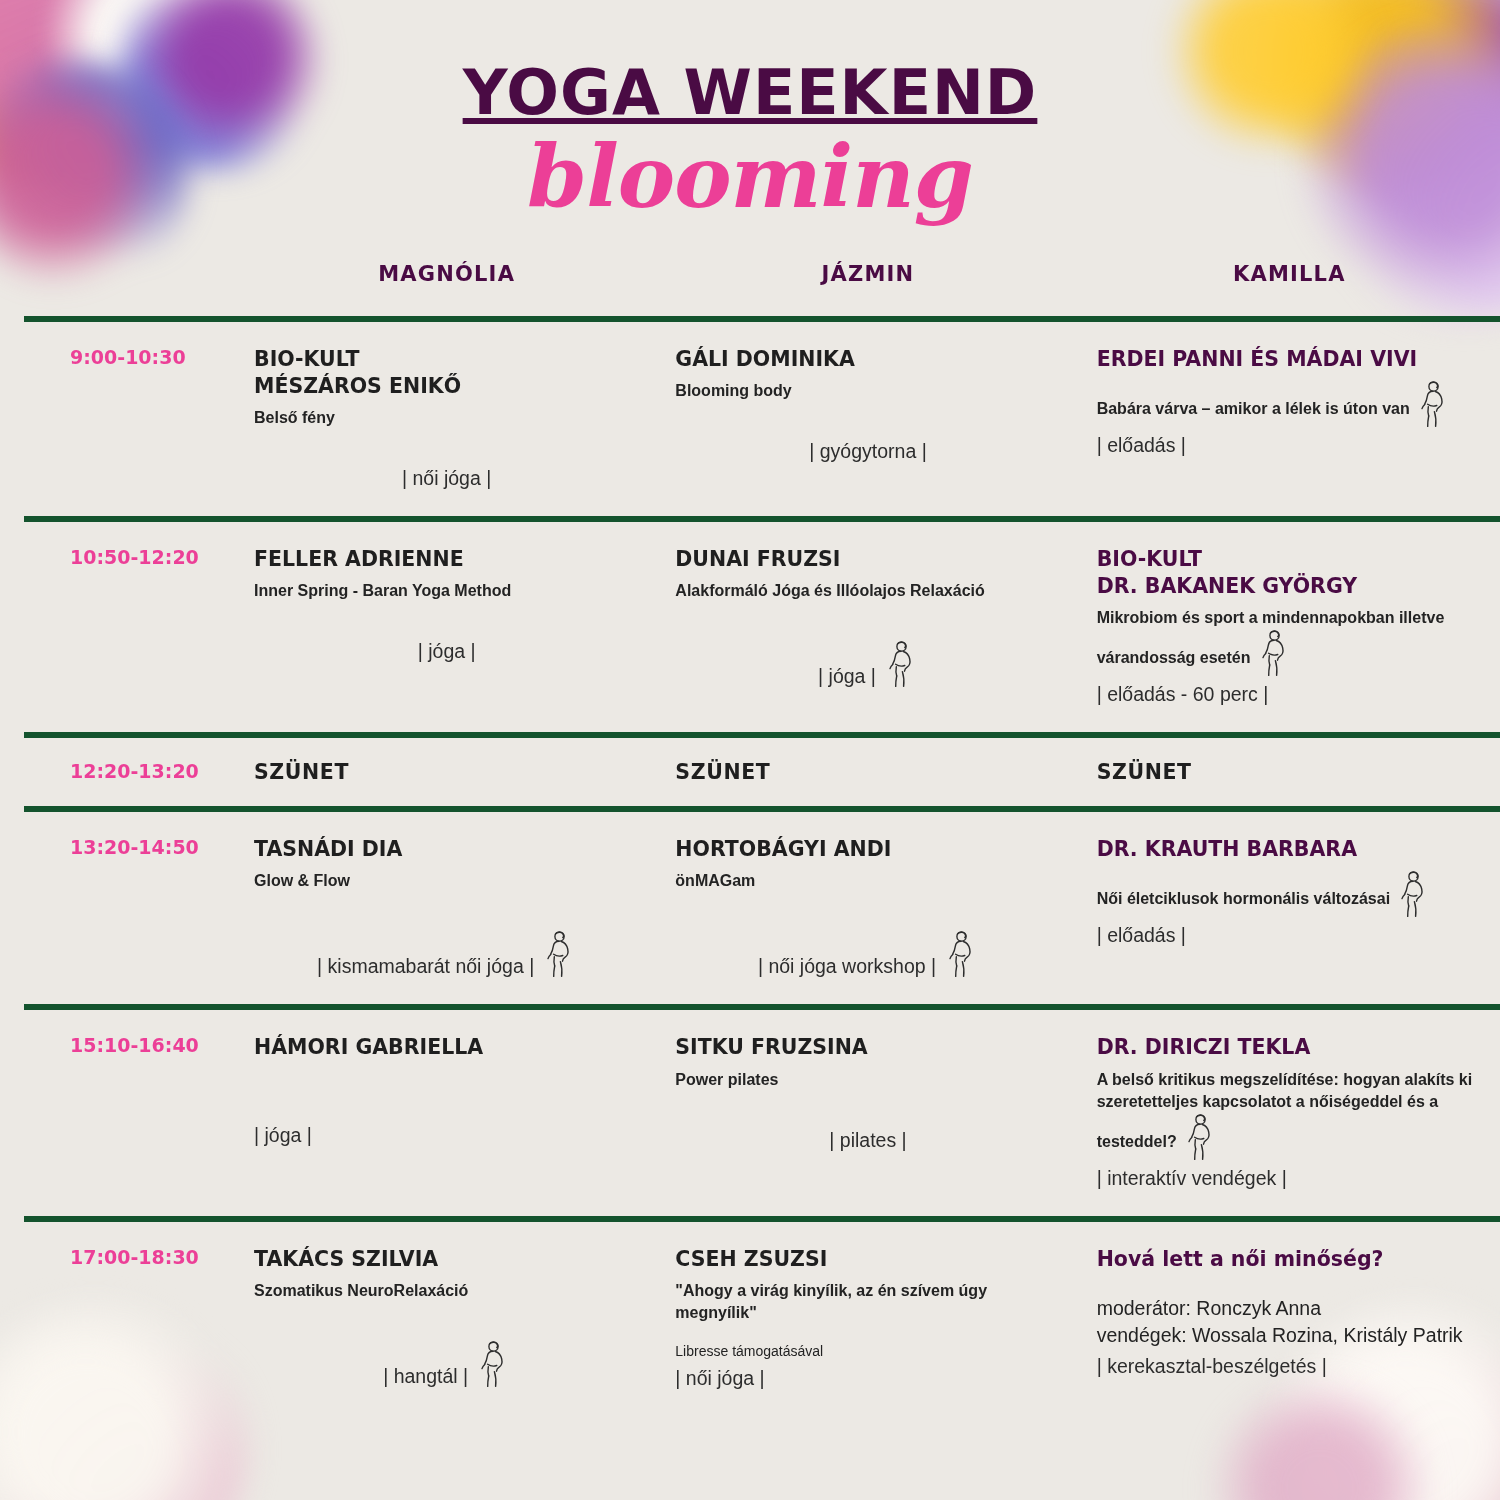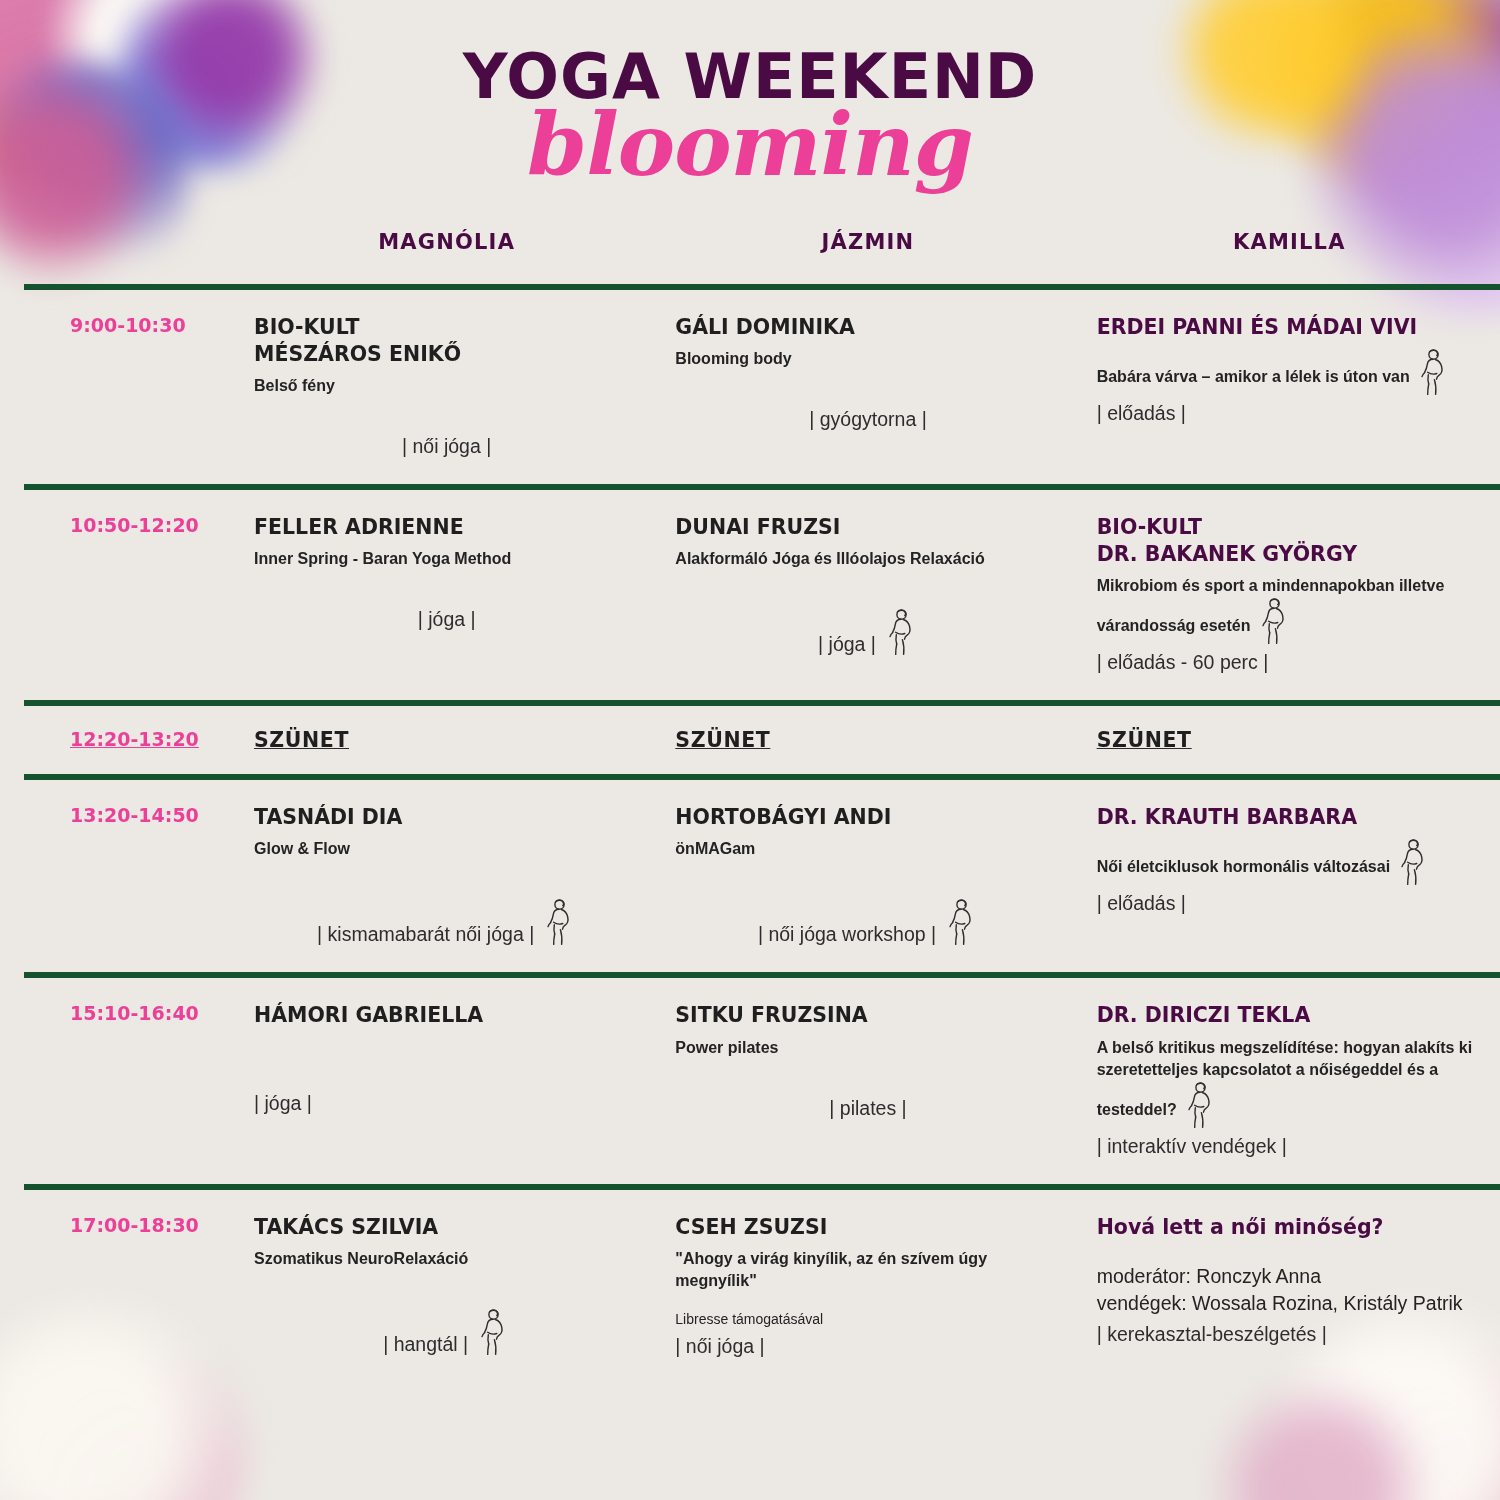--- a/index.html
+++ b/index.html
@@ -41,21 +41,22 @@
       radial-gradient(circle at 70% 70%, rgba(232,200,210,.9) 0 26%, rgba(232,200,210,0) 58%);}
   .d10{right:60px;bottom:-120px;width:240px;height:240px;background:
       radial-gradient(circle at 50% 45%, rgba(225,175,200,.85) 0 32%, rgba(225,175,200,0) 64%);}
 
   
   .header{position:relative;padding-top:46px;text-align:center;z-index:3;}
   .title{
     font-family:"DejaVu Sans", sans-serif;
     font-weight:bold;font-size:62px;letter-spacing:1px;
     color:#4a0b44;line-height:1;
-    margin:0;
+    margin:16px;
+    text-decoration:underline;
   }
   .script{
     font-family:"DejaVu Serif", serif;
     font-style:italic;font-weight:bold;
     font-size:86px;color:#ec3f97;
     line-height:1;margin:-6px 0 0 0;
     letter-spacing:-1px;
   }
   .subtitle{
     margin-top:12px;
@@ -105,21 +106,21 @@
   .tag{
     font-size:19.5px;color:#2d2d2d;
     margin-top:6px;
   }
   .tag.spaced{margin-top:38px;justify-content:center;}
   .tag.spaced2{margin-top:62px;}
   .break{
     font-family:"DejaVu Sans", sans-serif;
     font-weight:bold;font-size:20.5px;letter-spacing:.6px;color:#1f1f1f;
   }
-  .break-row td{padding-top:22px;padding-bottom:22px;text-decoration:underline;}
+  .break-row td{padding-top:22px;padding-bottom:22px;}
   .tagline{display:flex;align-items:flex-end;gap:8px;}
   .mama{flex:0 0 auto;}
   .mama svg{display:block;}
   .inline-mama{display:inline-block;vertical-align:-14px;margin-left:6px;}
   .note{font-size:14px;line-height:1.4;color:#232323;margin-top:18px;}
   .mod{font-size:19.5px;line-height:1.4;color:#232323;margin-top:22px;}
   .lastrow td{padding-bottom:10px;}
 </style>
 </head>
 <body>

